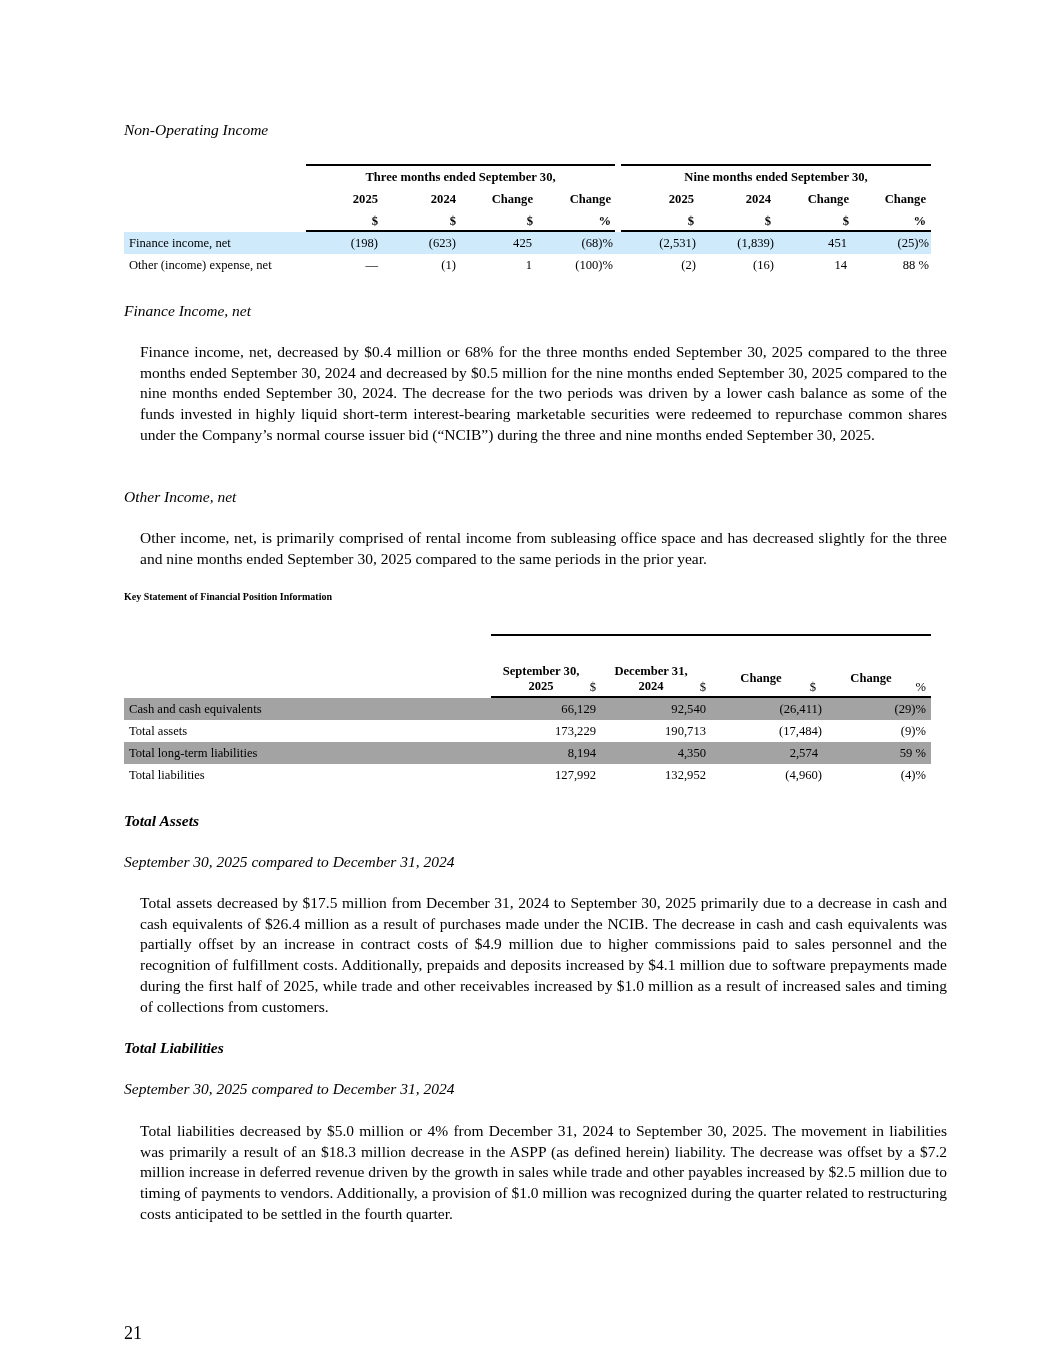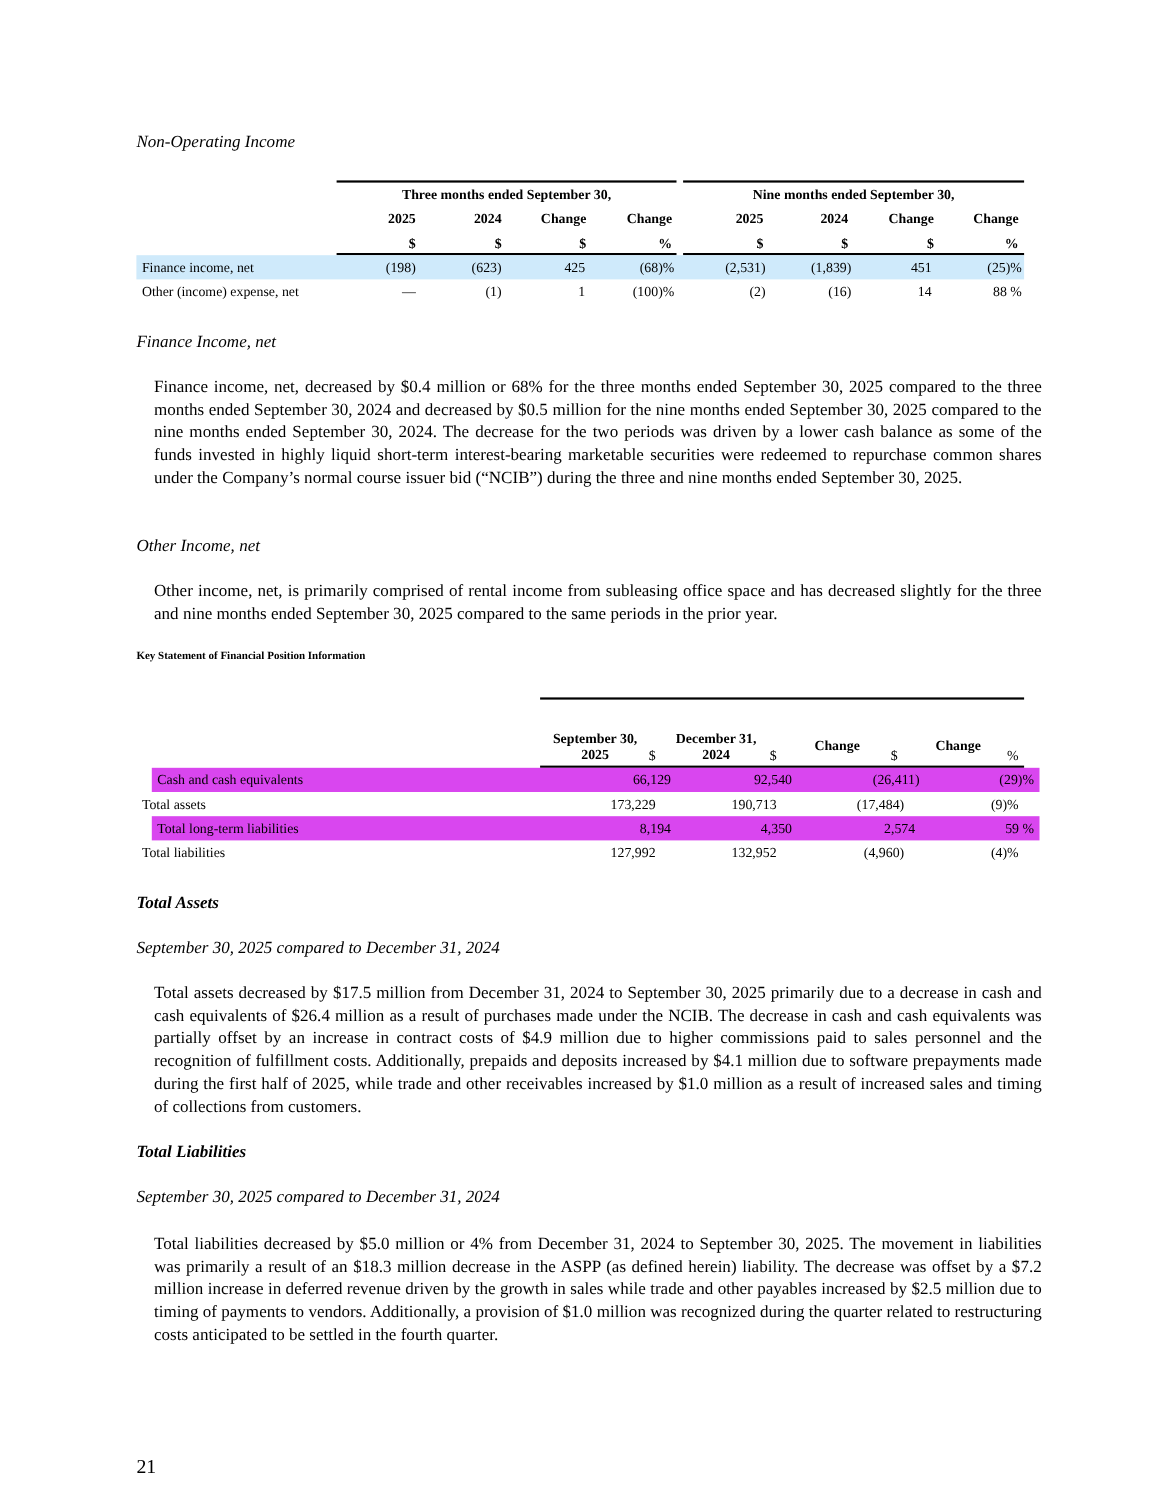--- a/index.html
+++ b/index.html
@@ -27,21 +27,21 @@
     .t1 .label { position: absolute; left: 5px; top: 4px; }
     .t1 .cell { position: absolute; top: 4px; text-align: right; width: 70px; }
 
     
     .t2 { position: absolute; top: 634px; left: 0; width: 807px; font-size: 12.6px; }
     .t2 .top-line { position: absolute; top: 0; left: 367px; width: 440px; height: 2px; background: #000; }
     .t2 .sub-line { position: absolute; top: 62px; left: 367px; width: 440px; height: 2px; background: #000; }
     .t2 .hdr { position: absolute; font-weight: bold; text-align: center; width: 110px; line-height: 15px; margin-top: 22px; }
     .t2 .cur { position: absolute; top: 46px; text-align: right; width: 80px; }
     .t2 .row { position: absolute; left: 0; width: 807px; height: 22px; }
-    .t2 .row.shade { background: #d946ef; margin-left: 14px; }
+    .t2 .row.shade { background: #a3a3a3; }
     .t2 .label { position: absolute; left: 5px; top: 4px; }
     .t2 .cell { position: absolute; top: 4px; text-align: right; width: 100px; }
 
     .page-num { position: absolute; left: 124px; top: 1323px; font-size: 18px; }
   </style>
 </head>
 <body>
 
 <div class="page">
 

